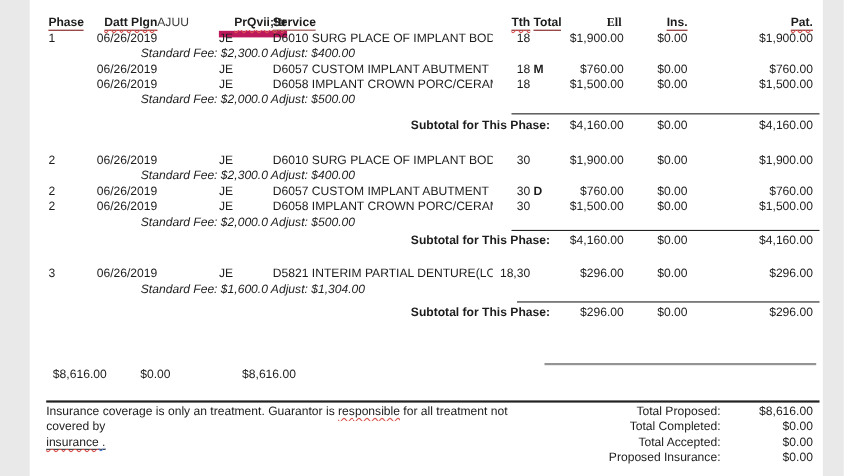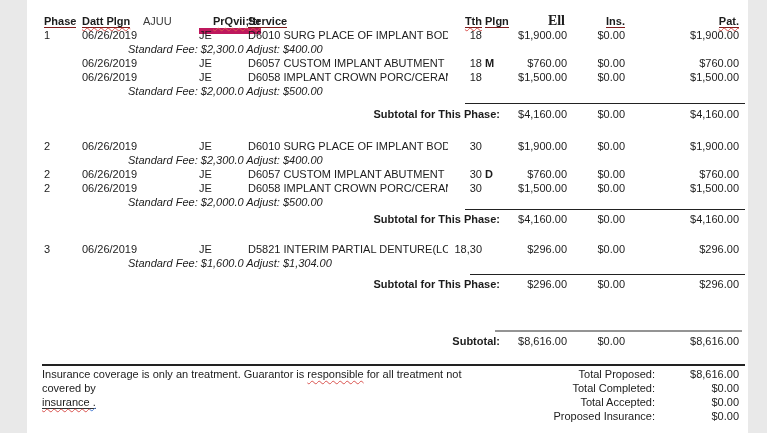--- a/index.html
+++ b/index.html
@@ -13,38 +13,38 @@
     overflow: hidden;
   }
   .strip { position:absolute; top:0; height:433px; background:#e9e9e9; }
   .strip-left { left:0; width:27px; }
   .strip-right { left:748px; width:19px; }
 
   .content { position:absolute; left:42px; top:14px; width:703px; }
 
   .row { display:flex; height:14px; line-height:14px; white-space:nowrap; }
   .c-phase { width:40px; padding-left:2px; }
-  .c-date  { width:61px; }
+  .c-date  { width:61px;text-align:right; }
   .c-ajuu  { width:48px; }
   .c-prov  { width:57px; padding-left:8px; }
   .c-service { width:200px; overflow:hidden; }
   .c-tth   { width:34px; padding-left:2px;text-align:right; }
   .c-surf  { width:30px; padding-left:3px; font-weight:bold; }
   .c-est   { width:61px; text-align:right; padding-right:6px; }
   .c-ins   { width:58px; text-align:right; padding-right:6px; }
   .c-pat   { width:114px; text-align:right; padding-right:6px; }
 
   .hdr { font-weight:bold; }
   .hdr .c-ajuu { font-weight:normal; color:#3a3a3a; }
   .hu { border-bottom:1px solid #7f1d1d; }
   .wavy { text-decoration-line: underline; text-decoration-style: wavy;
           text-decoration-color:#d9534f; text-decoration-thickness:1px;
           text-underline-offset:2px; }
   .prov-ext { border-bottom:6px solid #be185d; padding-left:14px; display:inline-block; }
-  .est-hdr { font-family:"Liberation Serif", serif; font-size:14px; font-weight:bold; padding-right:8px; }
+  .est-hdr { font-family:"Liberation Serif", serif; font-size:11px; font-weight:bold; padding-right:8px; }
 
   .fee-note { height:14px; line-height:14px; margin-left:86px; color:#1c1c1c;font-style:italic; }
 
   .sub-label { width:470px; text-align:right; padding-right:12px; font-weight:bold; }
   .sep { border-top:1px solid #222; width:280px; margin-left:423px; margin-top:5px; margin-bottom:3px; }
   .sep2 { border-top:1px solid #222; width:280px; margin-left:423px; margin-top:0; margin-bottom:2px; }
   .sep3 { border-top:1px solid #222; width:275px; margin-left:428px; margin-top:4px; margin-bottom:2px; }
   .sep-gray { border-top:2px solid #949494; width:247px; margin-left:453px; margin-top:39px; margin-bottom:2px; }
 
   .gap18 { height:18px; } .gap16 { height:16px; }
@@ -68,21 +68,21 @@
 
 <div class="content">
 
   <div class="row hdr">
     <div class="c-phase"><span class="hu">Phase</span></div>
     <div class="c-date"><span class="hu"><span class="wavy">Datt Plgn</span></span></div>
     <div class="c-ajuu"><span>AJUU</span></div>
     <div class="c-prov"><span class="prov-ext"><span class="wavy">PrQvii;!tr</span></span></div>
     <div class="c-service"><span class="hu">Service</span></div>
     <div class="c-tth"><span class="hu"><span class="wavy">Tth</span></span></div>
-    <div class="c-surf"><span class="hu">Plgn</span></div>
+    <div class="c-surf"><span class="hu">Total</span></div>
     <div class="c-est est-hdr"><span>Ell</span></div>
     <div class="c-ins"><span class="hu">Ins.</span></div>
     <div class="c-pat"><span class="hu"><span class="wavy">Pat.</span></span></div>
   </div>
 
   <div class="row">
     <div class="c-phase">1</div>
     <div class="c-date">06/26/2019</div>
     <div class="c-ajuu"></div>
     <div class="c-prov">JE</div>
@@ -196,21 +196,20 @@
   <div class="sep3"></div>
   <div class="row">
     <div class="sub-label">Subtotal for This Phase:</div>
     <div class="c-est">$296.00</div>
     <div class="c-ins">$0.00</div>
     <div class="c-pat">$296.00</div>
   </div>
 
   <div class="sep-gray"></div>
   <div class="row">
-    <div class="sub-label">Subtotal:</div>
     <div class="c-est">$8,616.00</div>
     <div class="c-ins">$0.00</div>
     <div class="c-pat">$8,616.00</div>
   </div>
 
   <div class="footer-line"></div>
   <div class="footer">
     <div class="disclaimer"><span>Insurance coverage is only an treatment. Guarantor is </span><span class="wavy">responsible</span><span> for all treatment not covered by</span><br>
       <span class="u-solid"><span class="wavy">insurance</span><span class="wavy-blue"> .</span></span>
     </div>

